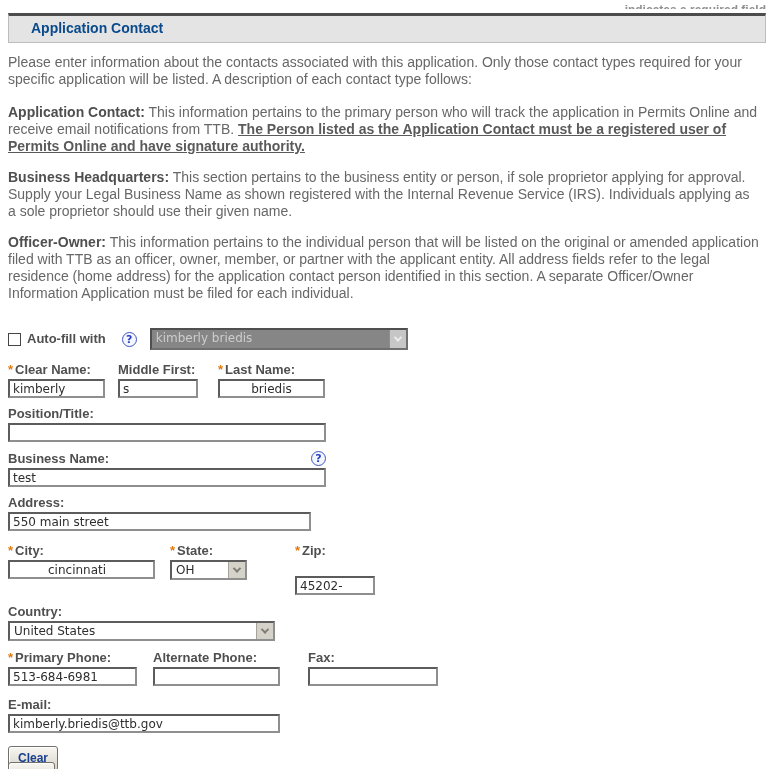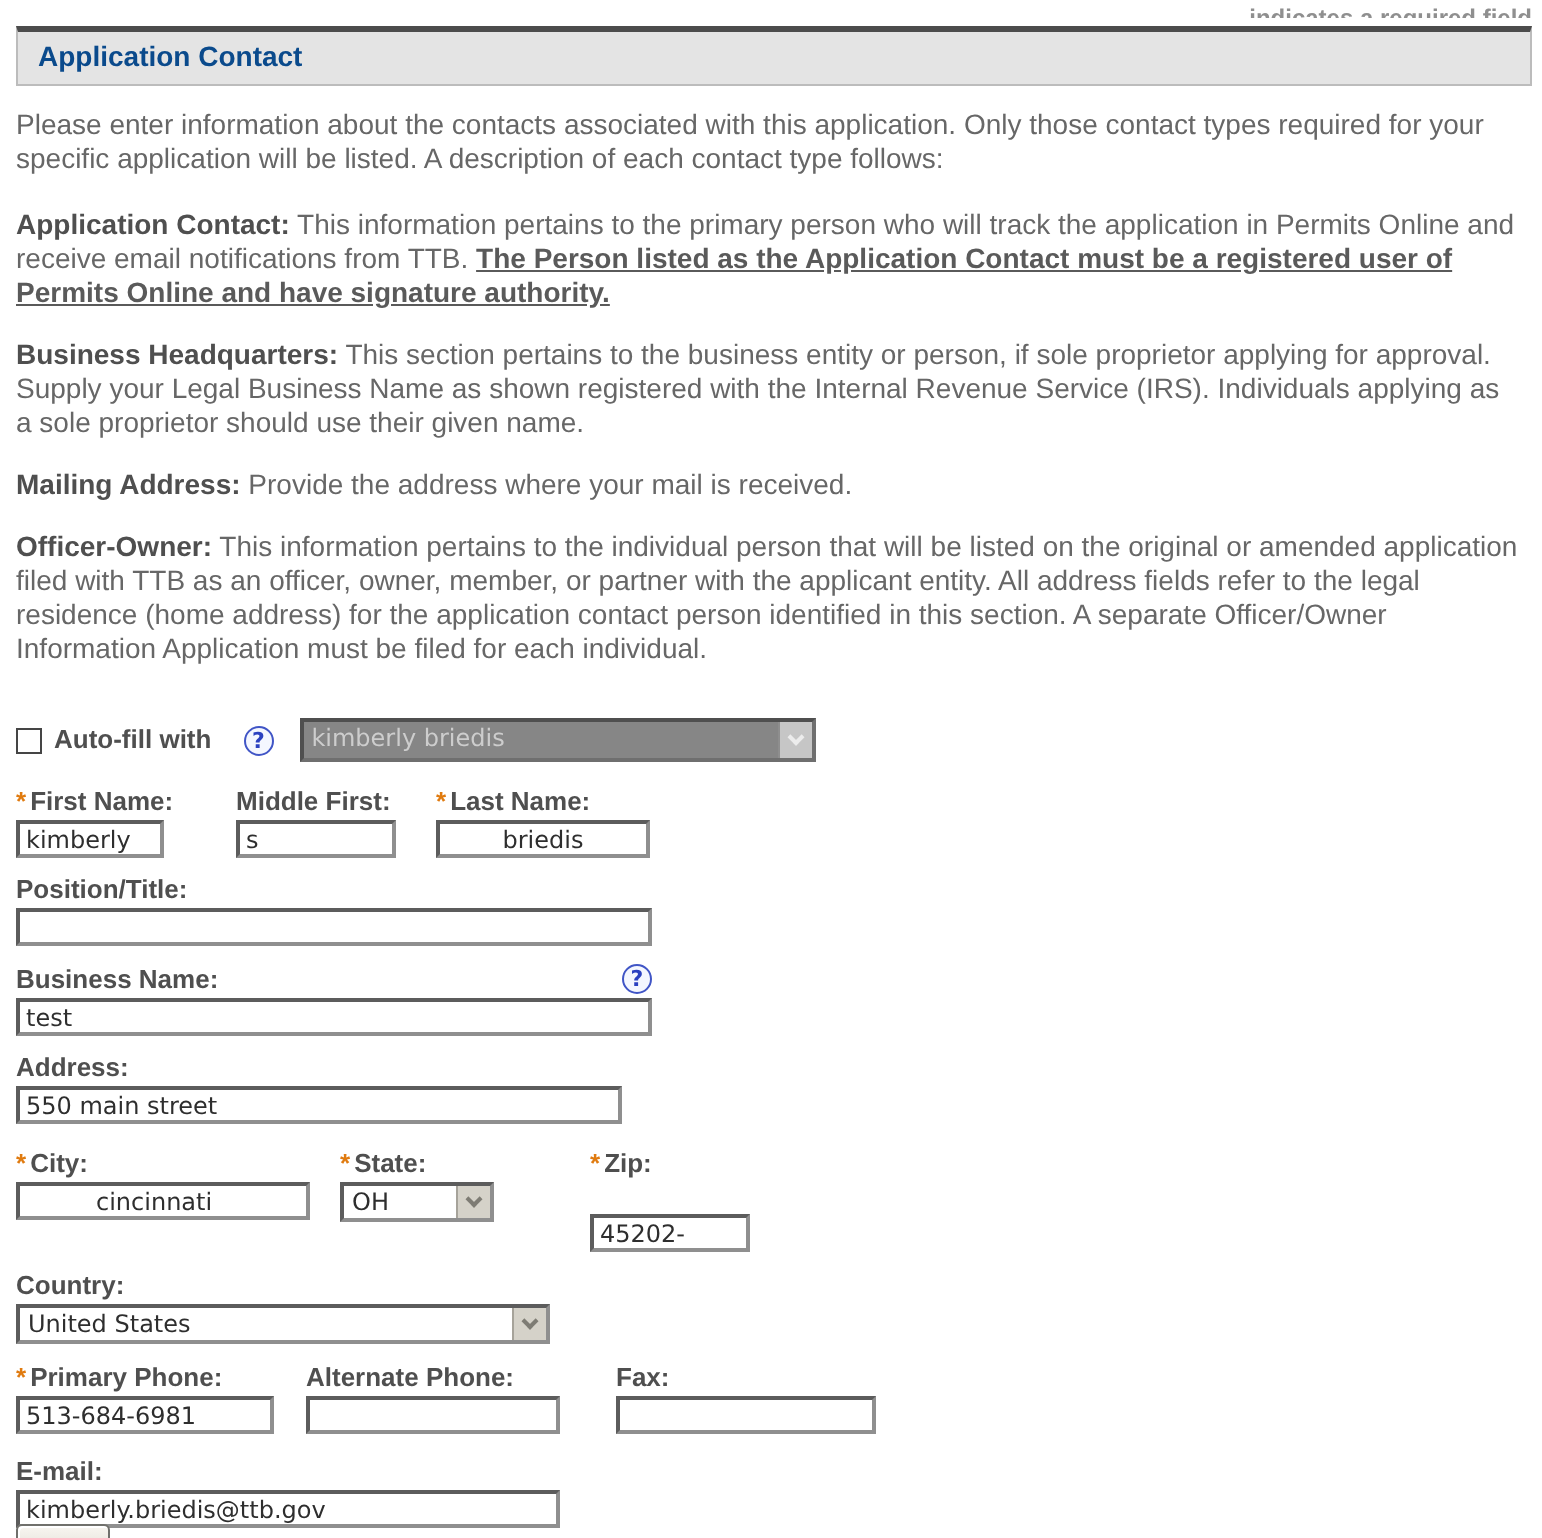--- a/index.html
+++ b/index.html
@@ -9,21 +9,21 @@
     font-family:"Liberation Sans", sans-serif; color:#676767;
   }
   
   .note-clip { height:9px; overflow:hidden; text-align:right; padding-right:5px; }
   .note-clip span { display:inline-block; margin-top:-8px; font-size:12px; color:#8f8f8f; font-weight:bold; }
 
   
   .hdr {
     margin:4px 5px 0 8px; background:#e4e4e4;
     border:1px solid #bcbcbc; border-top:3px solid #4c4c4c;
-    padding:4px 10px 6px 10px; font-size:14px; font-weight:bold; color:#0a4a8c;
+    padding:4px 10px 6px 22px; font-size:14px; font-weight:bold; color:#0a4a8c;
   }
 
   .content { margin:0 8px; }
   p.body { font-size:14px; line-height:17px; margin:11px 2px 0 0; }
   b.lead { color:#4f4f4f; }
   .emph { font-weight:bold; text-decoration:underline; color:#5a5a5a; }
 
   
   .lbl { font-size:13px; font-weight:bold; color:#4f4f4f; line-height:14px; display:block; margin-bottom:2px; white-space:nowrap; }
   .req { color:#e07b10; margin-right:2px; }
@@ -108,23 +108,20 @@
   </p>
 
   <p class="body" style="margin-top:16px">
     <b class="lead">Application Contact:</b><span> This information pertains to the primary person who will track the application in Permits Online and receive email notifications from TTB. </span><span class="emph">The Person listed as the Application Contact must be a registered user of Permits Online and have signature authority.</span>
   </p>
 
   <p class="body" style="margin-top:14px">
     <b class="lead">Business Headquarters:</b><span> This section pertains to the business entity or person, if sole proprietor applying for approval. Supply your Legal Business Name as shown registered with the Internal Revenue Service (IRS). Individuals applying as a sole proprietor should use their given name.</span>
   </p>
 
-  <p class="body" style="margin-top:14px">
-    <b class="lead">Mailing Address:</b><span> Provide the address where your mail is received.</span>
-  </p>
 
   <p class="body" style="margin-top:14px">
     <b class="lead">Officer-Owner:</b><span> This information pertains to the individual person that will be listed on the original or amended application filed with TTB as an officer, owner, member, or partner with the applicant entity.  All address fields refer to the legal residence (home address) for the application contact person identified in this section.  A separate Officer/Owner Information Application must be filed for each individual.</span>
   </p>
 
   <div class="form">
 
     <div class="autofill-row">
       <span class="checkbox"></span>
       <span class="lbl">Auto-fill with</span>
@@ -132,22 +129,22 @@
       <div class="sel disabled">
         <span class="sel-text">kimberly briedis</span>
         <span class="sel-btn">
             <span class="chev"></span>
           </span>
       </div>
     </div>
 
     <div class="cols mt13">
       <div style="width:110px">
-        <span class="lbl"><span class="req">*</span><span>First Name:</span></span>
-        <input class="tb" style="width: 74px;" value="kimberly">
+        <span class="lbl"><span class="req">*</span><span>Clear Name:</span></span>
+        <input class="tb" style="width: 97px;" value="kimberly">
       </div>
       <div style="width:100px">
         <span class="lbl"><span>Middle First:</span></span>
         <input class="tb" style="width: 80px;" value="s">
       </div>
       <div>
         <span class="lbl"><span class="req">*</span><span>Last Name:</span></span>
         <input class="tb" style="width: 107px; text-align: center;" value="briedis">
       </div>
     </div>

